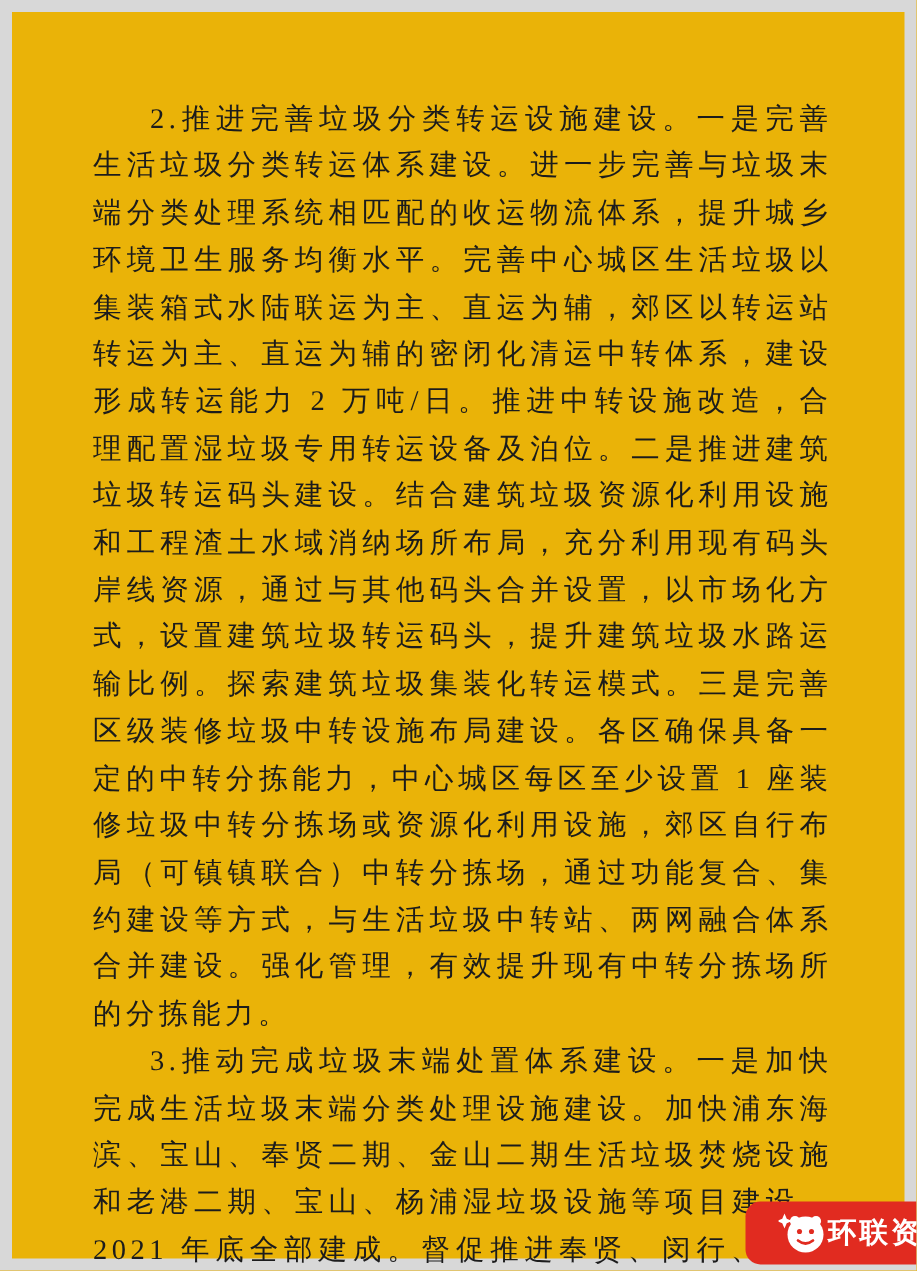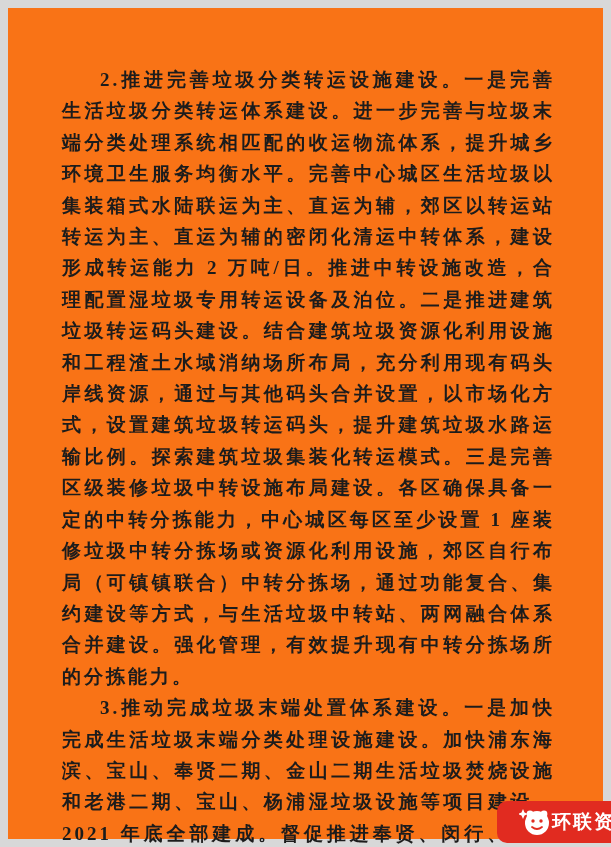--- a/index.html
+++ b/index.html
@@ -47,21 +47,21 @@
   }
   .logo {
     width: 32px; height: 32px;
     flex: 0 0 32px;
     display: block;
   }
 </style>
 </head>
 <body style="background: rgb(216, 216, 216);">
 
-<div class="sheet" style="background: #f97316; font-weight: bold;">
+<div class="sheet" style="background: #eab308;">
   <div class="content">
     <p class="para">2.推进完善垃圾分类转运设施建设。一是完善生活垃圾分类转运体系建设。进一步完善与垃圾末端分类处理系统相匹配的收运物流体系，提升城乡环境卫生服务均衡水平。完善中心城区生活垃圾以集装箱式水陆联运为主、直运为辅，郊区以转运站转运为主、直运为辅的密闭化清运中转体系，建设形成转运能力 2 万吨/日。推进中转设施改造，合理配置湿垃圾专用转运设备及泊位。二是推进建筑垃圾转运码头建设。结合建筑垃圾资源化利用设施和工程渣土水域消纳场所布局，充分利用现有码头岸线资源，通过与其他码头合并设置，以市场化方式，设置建筑垃圾转运码头，提升建筑垃圾水路运输比例。探索建筑垃圾集装化转运模式。三是完善区级装修垃圾中转设施布局建设。各区确保具备一定的中转分拣能力，中心城区每区至少设置 1 座装修垃圾中转分拣场或资源化利用设施，郊区自行布局（可镇镇联合）中转分拣场，通过功能复合、集约建设等方式，与生活垃圾中转站、两网融合体系合并建设。强化管理，有效提升现有中转分拣场所的分拣能力。</p>
     <p class="para">3.推动完成垃圾末端处置体系建设。一是加快完成生活垃圾末端分类处理设施建设。加快浦东海滨、宝山、奉贤二期、金山二期生活垃圾焚烧设施和老港二期、宝山、杨浦湿垃圾设施等项目建设，2021 年底全部建成。督促推进奉贤、闵行、崇明等区湿垃圾设施建设。全市生活垃圾焚烧能力稳定在 2.9 万吨/日、湿垃圾处理能力达到 1.1 万吨/日（其中集中处理能力达到 0.8 万吨/日），应急填埋能力 0.5 万吨/日，全面实现原生生活垃圾零填埋。二是完善</p>
 
   </div>
 </div>
 
 <div class="badge" style="background: rgb(225, 43, 32); color: rgb(255, 255, 255);">
   <svg class="logo" viewBox="0 0 32 32">
 

